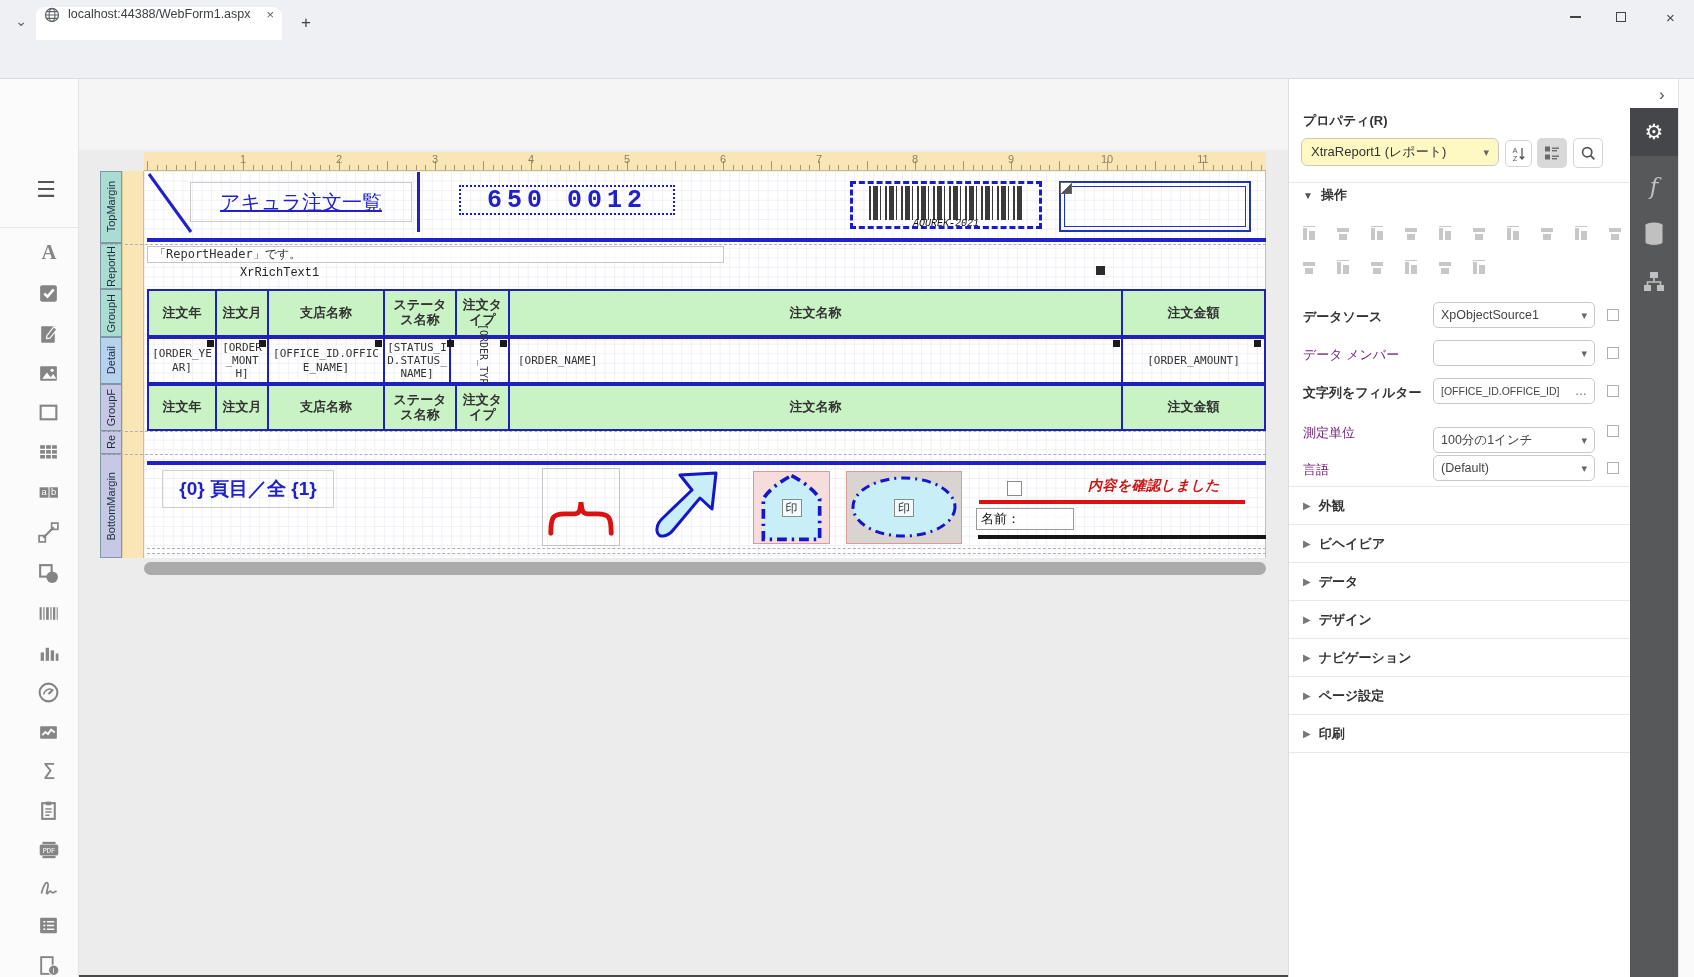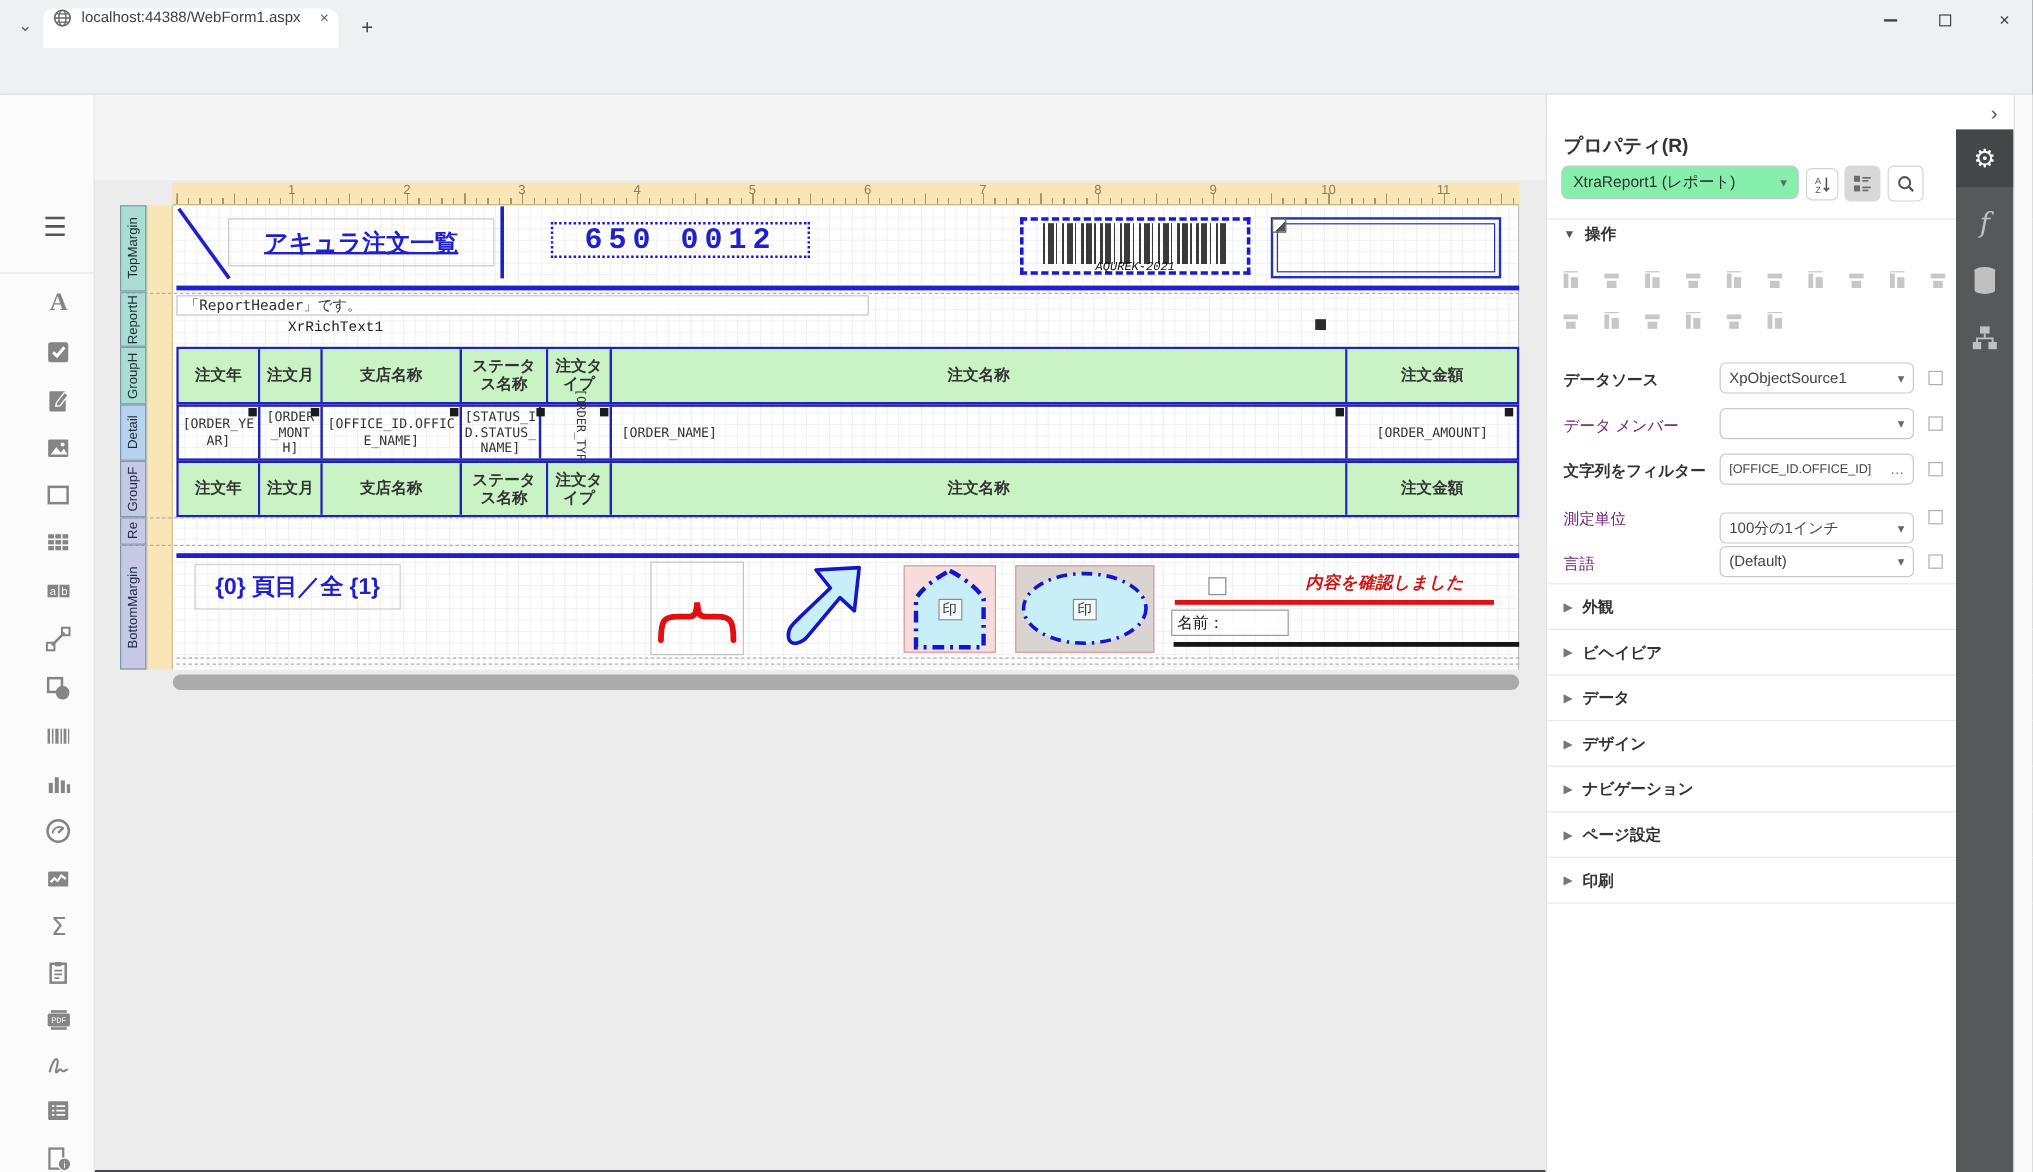--- a/index.html
+++ b/index.html
@@ -60,22 +60,22 @@
   .dcell{position:absolute;top:0;bottom:0;border-right:2px solid #2020bb;background:transparent;
     display:flex;align-items:center;justify-content:center;text-align:center;font-size:11px;
     line-height:1.2;padding:0 2px;word-break:break-all;font-family:"DejaVu Sans Mono",monospace}
   .last{border-right:none}
   .handle{position:absolute;width:7px;height:7px;background:#1a1a1a;top:1px}
   .bluebar{background:#2121cc}
   .fieldbox{border:1px solid #c6c6c6;font-size:12px;line-height:15px;padding:0 6px;
     font-family:"DejaVu Sans Mono",monospace;background:rgba(255,255,255,.6)}
   
   .panel{left:1288px;top:79px;width:406px;height:898px;background:#fff;border-left:1px solid #dcdcdc}
-  .ptitle{font-size:16px;font-weight:bold;color:#333}
-  .pselect{position:absolute;background:#86efac;border:1px solid #c8c8c8;border-radius:6px;height:28px;
+  .ptitle{font-size:13px;font-weight:bold;color:#333}
+  .pselect{position:absolute;background:#fef9c3;border:1px solid #c8c8c8;border-radius:6px;height:28px;
     display:flex;align-items:center;padding:0 9px;font-size:13px;color:#333}
   .caret{margin-left:auto;color:#666;font-size:11px}
   .pdiv{position:absolute;left:0;width:406px;height:0;border-top:1px solid #e8e8e8}
   .plabel{position:absolute;left:14px;font-size:13px}
   .pl-b{color:#333;font-weight:bold}.pl-g{color:#701a75}
   .pctl{position:absolute;left:144px;width:162px;height:26px;background:#fff;border:1px solid #c9c9c9;
     border-radius:5px;display:flex;align-items:center;padding:0 7px;font-size:12.5px;color:#444;overflow:hidden}
   .pchk{position:absolute;left:318px;width:12px;height:12px;border:1px solid #b0b0b0;background:#fff}
   .sect{position:absolute;left:0;width:406px;height:38px;border-top:1px solid #e8e8e8;
     display:flex;align-items:center;padding-left:14px;gap:8px}
@@ -391,21 +391,21 @@
       <span class="vtext">Re</span>
     </div>
   <div class="a bandlab blav" style="top:454px;height:104px">
       <span class="vtext">BottomMargin</span>
     </div>
 
   <svg class="a" style="left:147px;top:172px" width="46" height="62">
       <line x1="2" y1="2" x2="44" y2="60" stroke="#2121cc" stroke-width="3"></line>
     </svg>
   <div class="a ctr" style="left:190px;top:182px;width:222px;height:40px;border:1px solid #c9c9c9">
-    <span class="blue" style="font-size:20px;font-weight:bold;text-decoration:underline">アキュラ注文一覧</span>
+    <span class="blue" style="font-size:20px;font-weight:normal;text-decoration:underline">アキュラ注文一覧</span>
   </div>
   <div class="a bluebar" style="left:417px;top:172px;width:3px;height:60px"></div>
   <div class="a ctr" style="left:459px;top:185px;width:216px;height:30px;border:2px dotted #1a1ad4">
     <span class="blue mono" style="font-size:25px;font-weight:bold;letter-spacing:5px">650 0012</span>
   </div>
   <div class="a" style="left:850px;top:181px;width:192px;height:48px;border:3px dashed #1a1ad4">
     <div style="position:absolute;left:16px;right:16px;top:2px;height:34px;background:repeating-linear-gradient(90deg,#3a3a3a 0 2px,transparent 2px 4px,#3a3a3a 4px 9px,transparent 9px 11px,#3a3a3a 11px 12px,transparent 12px 16px)"></div>
     <div class="mono" style="position:absolute;left:0;right:0;bottom:-3px;text-align:center;font-size:10px;font-style:italic;color:#111;background:transparent">AQUREK-2021</div>
   </div>
   <div class="a" style="left:1059px;top:181px;width:192px;height:51px;border:2px solid #2233bb">

